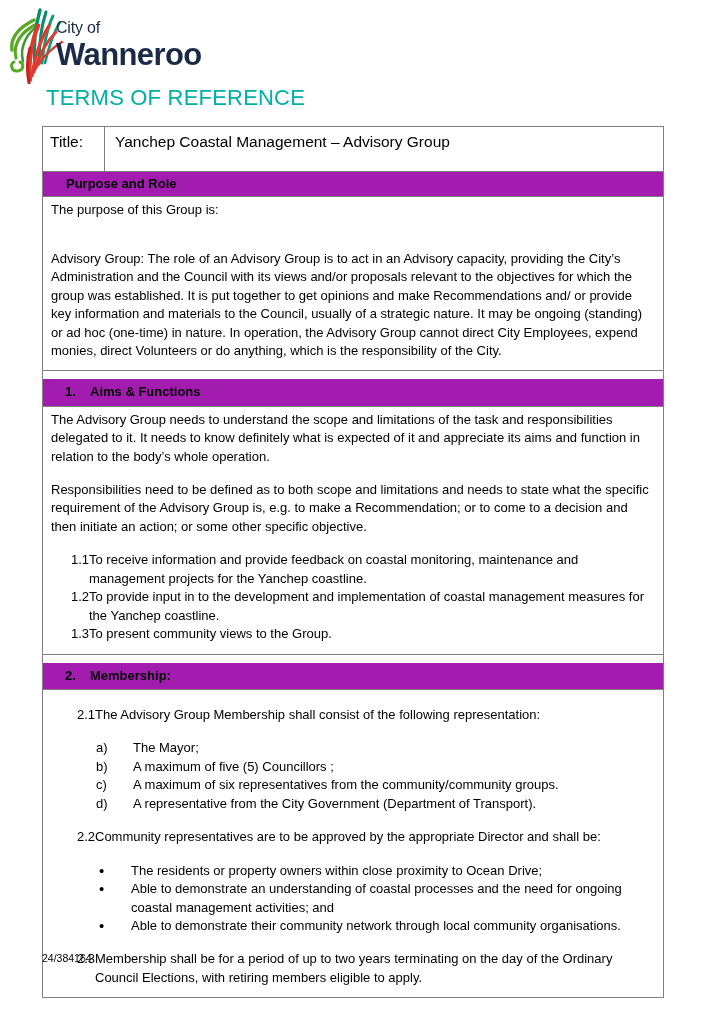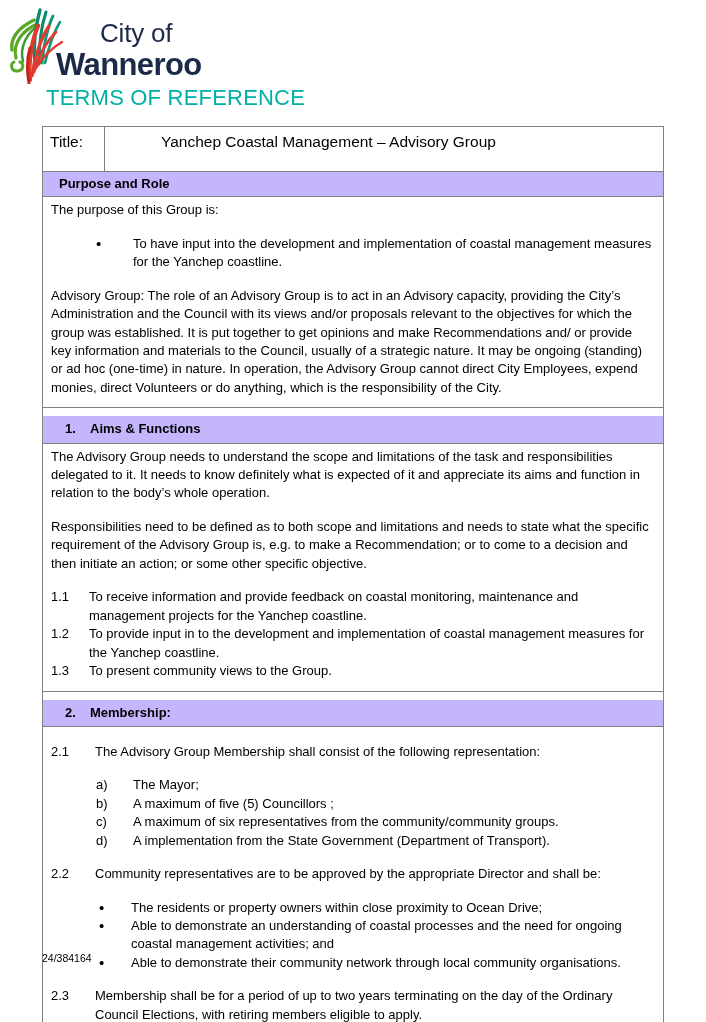--- a/index.html
+++ b/index.html
@@ -35,26 +35,25 @@
     width: 62px;
     height: 78px;
   }
   .logo-wordmark {
     position: absolute;
     left: 48px;
     top: 14px;
     line-height: 1;
   }
   .logo-city {
-    font-size: 26px;
+    font-size: 16px;
     color: #1b2a47;
     letter-spacing: -0.2px;
     font-weight: 400;
     display: block;
-    padding-left: 44px;
   }
   .logo-wanneroo {
     font-size: 31px;
     color: #1b2a47;
     font-weight: bold;
     letter-spacing: -0.6px;
     display: block;
     margin-top: 3px;
   }
   .tor-title {
@@ -74,21 +73,20 @@
     top: 126px;
     width: 622px;
     border: 1px solid #808080;
     box-sizing: border-box;
     background: #ffffff;
   }
   .row {
     display: block;
     border-bottom: 1px solid #808080;
     box-sizing: border-box;
-    gap: 46px;
   }
   .row:last-child { border-bottom: none; margin-top: 12px; }
 
   
   .title-row {
     display: flex;
     align-items: stretch;
     min-height: 45px;
   }
   .title-label {
@@ -100,24 +98,24 @@
     font-size: 15.5px;
   }
   .title-value {
     flex: 1 1 auto;
     padding: 6px 0 6px 10px;
     font-size: 15.5px;
   }
 
   
   .section-head {
-    background: #c4b5fd;
+    background: #a21caf;
     font-weight: bold;
     font-size: 13px;
-    padding: 4px 0 4px 16px;
+    padding: 4px 0 4px 23px;
     box-sizing: border-box;
     min-height: 19px;
     line-height: 1.25;
   }
   .section-head.numbered {
     padding-left: 22px;
     min-height: 25px;
     padding-top: 5px;
     padding-bottom: 5px;
     margin-top: 8px;
@@ -165,20 +163,21 @@
   
   .numlist { margin: 0; padding: 0; }
   .numitem {
     display: flex;
     align-items: flex-start;
     line-height: 1.42;
   }
   .numitem .n {
     flex: 0 0 38px;
     width: 38px;
+    text-align: right;
   }
   .numitem .t { flex: 1 1 auto; }
 
   .numitem.wide .n { flex: 0 0 44px; width: 44px; }
 
   
   .alphalist { margin: 0; padding: 0; }
   .alphaitem {
     display: flex;
     align-items: flex-start;
@@ -244,23 +243,20 @@
   <div class="row title-row">
     <div class="title-label">Title:</div>
     <div class="title-value">Yanchep Coastal Management – Advisory Group</div>
   </div>
 
   <div class="row section-head">Purpose and Role</div>
 
   <div class="row body-cell">
     <p>The purpose of this Group is:</p>
     <div class="spacer-line"></div>
-    <ul class="bul">
-      <li>To have input into the development and implementation of coastal management measures for the Yanchep coastline.</li>
-    </ul>
     <div class="spacer-line"></div>
     <p><b>Advisory Group:</b><span> The role of an Advisory Group is to act in an Advisory capacity, providing the City’s Administration and the Council with its views and/or proposals relevant to the objectives for which the group was established. It is put together to get opinions and make Recommendations and/ or provide key information and materials to the Council, usually of a strategic nature.  It may be ongoing (standing) or ad hoc (one-time) in nature. In operation, the Advisory Group cannot direct City Employees, expend monies, direct Volunteers or do anything, which is the responsibility of the City.</span></p>
   </div>
 
   <div class="row section-head numbered">
     <span class="num">1.</span><span>Aims &amp; Functions</span>
   </div>
 
   <div class="row body-cell">
     <p>The Advisory Group needs to understand the scope and limitations of the task and responsibilities delegated to it.  It needs to know definitely what is expected of it and appreciate its aims and function in relation to the body’s whole operation.</p>
@@ -303,21 +299,21 @@
       <div class="alphaitem">
         <span class="n">b)</span>
         <span class="t">A maximum of five (5) Councillors ;</span>
       </div>
       <div class="alphaitem">
         <span class="n">c)</span>
         <span class="t">A maximum of six representatives from the community/community groups.</span>
       </div>
       <div class="alphaitem">
         <span class="n">d)</span>
-        <span class="t">A implementation from the State Government (Department of Transport).</span>
+        <span class="t">A representative from the City Government (Department of Transport).</span>
       </div>
     </div>
     <div class="spacer-line"></div>
     <div class="numlist">
       <div class="numitem wide">
         <span class="n">2.2</span>
         <span class="t">Community representatives are to be approved by the appropriate Director and shall be:</span>
       </div>
     </div>
     <div class="spacer-line"></div>

